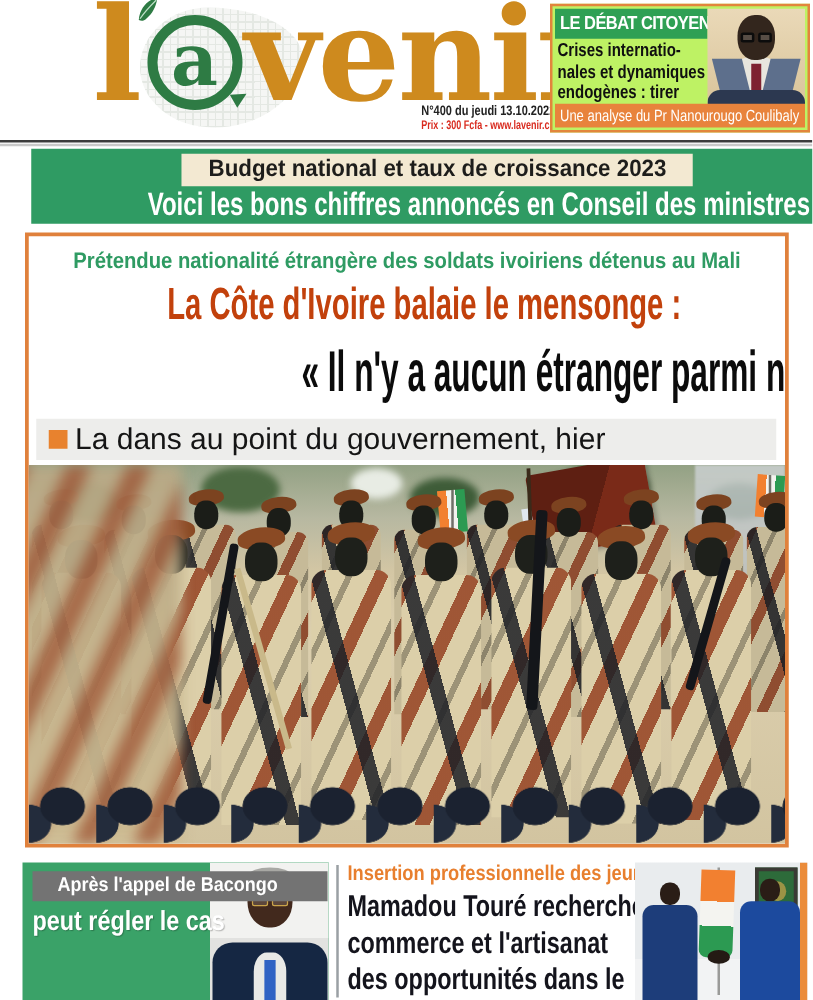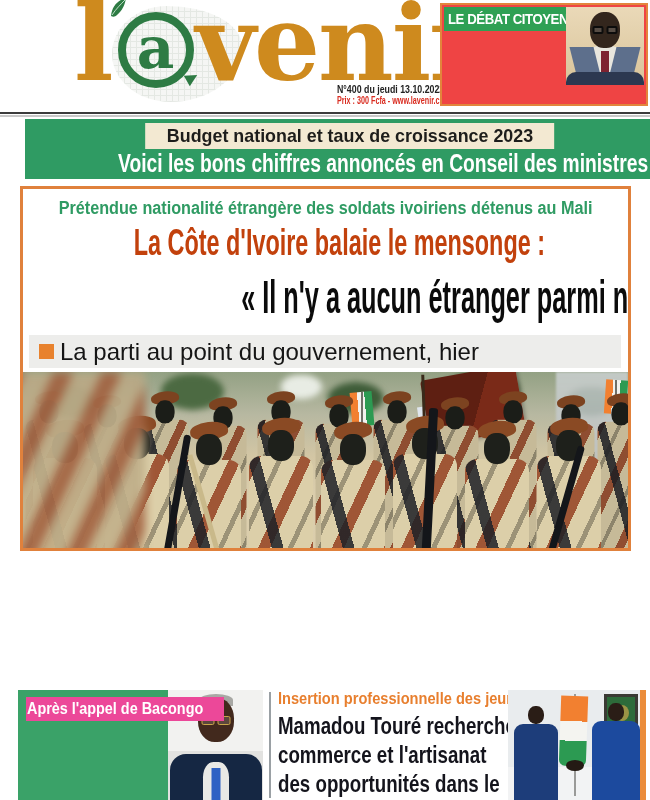--- a/index.html
+++ b/index.html
@@ -33,21 +33,21 @@
   .a-arrow { position:absolute; right:-12px; bottom:-4px; width:0; height:0;
     border-left:12px solid #2e7b44; border-top:6px solid transparent; border-bottom:6px solid transparent;
     transform:rotate(-30deg); }
   .logo-rest { font-size:104px; line-height:104px; font-weight:700; letter-spacing:-2px; margin-bottom:0; }
   .tagline { position:absolute; left:100px; top:88px; width:240px; color:#ce8a1e; font-weight:bold; font-size:16px; }
   .issue-block { position:absolute; left:337px; top:83px; width:120px; line-height:12px; }
   .issue-no { font-size:11px; font-weight:bold; color:#222; }
   .price { font-size:10px; font-weight:bold; color:#d92b1f; }
 
   
-  .debate-box { position:absolute; left:440px; top:3px; width:208px; height:103px; border:2px solid #e2853c; background:#ef4444; }
+  .debate-box { position:absolute; left:440px; top:3px; width:208px; height:103px; border:2px solid #e2853c; background:#bef264; }
   .debate-header { position:absolute; left:2px; top:2px; width:122px; height:24px; background:#2fa054;
     color:#fff; font-weight:bold; font-size:15px; line-height:24px; padding-left:4px; letter-spacing:-0.5px; }
   .debate-body { position:absolute; left:4px; top:28px; width:120px; color:#101010; font-weight:bold; font-size:15px; line-height:16.5px; }
   .debate-photo { position:absolute; left:124px; top:2px; width:78px; height:78px; overflow:hidden;
     background:linear-gradient(180deg,#ead9b8,#d9c49a); }
   .dp-head { position:absolute; left:50%; top:5px; transform:translateX(-50%); width:30px; height:36px; background:#33261d; border-radius:46%; }
   .dp-glasses { position:absolute; left:50%; top:19px; transform:translateX(-50%); display:flex; gap:3px; }
   .dp-glasses i { display:block; width:11px; height:8px; border:2px solid #0c0c0c; border-radius:2px; background:rgba(255,255,255,.18); }
   .dp-shirt { position:absolute; left:50%; bottom:10px; transform:translateX(-50%); width:58px; height:30px; background:#e8e6de; border-radius:50% 50% 0 0/85% 85% 0 0; }
   .dp-vest-l { position:absolute; left:7px; bottom:10px; width:24px; height:28px; background:#5d6f8c; transform:skewX(14deg); }
@@ -59,21 +59,21 @@
 
   .rule { position:absolute; left:0; top:112px; width:650px; height:2px; background:#3c3c3c; box-shadow:0 3px 0 #c9c9c9; }
 
   
   .green-banner { position:absolute; left:25px; top:119px; width:649px; height:60px; background:#2f9b63; text-align:center; }
   .banner-kicker { position:absolute; left:50%; top:4px; transform:translateX(-50%); background:#f3e9d2;
     padding:1px 10px; color:#1d1d1b; font-weight:bold; font-size:19px; line-height:24px; white-space:nowrap; }
   .banner-headline { position:absolute; left:0; top:30px; width:100%; color:#fff; font-weight:bold; font-size:26px; line-height:28px; }
 
   
-  .main-story { position:absolute; left:20px; top:186px; width:611px; height:365px; border:3px solid #e0813c; background:#fff; overflow:hidden; }
+  .main-story { position:absolute; left:20px; top:186px; width:611px; height:492px; border:3px solid #e0813c; background:#fff; overflow:hidden; }
   .kicker { position:absolute; left:0; top:9px; width:100%; text-align:center; color:#2f9b63; font-weight:bold; font-size:18px; }
   .h1a { position:absolute; left:0; top:30px; width:100%; text-align:center; color:#c2410c; font-weight:bold; font-size:36px; line-height:48px; }
   .h1b { position:absolute; left:0; top:82px; width:100%; text-align:center; color:#0b0b0b; font-weight:bold; font-size:46px; line-height:52px; }
   .subhead { position:absolute; left:6px; top:146px; width:592px; height:33px; background:#ededeb; display:flex; align-items:center; }
   .bullet { width:15px; height:15px; background:#e8822e; margin:0 6px 0 10px; flex:0 0 auto; }
   .subhead-text { color:#151515; font-size:24px; white-space:nowrap; }
 
   
   .photo { position:absolute; left:0; top:183px; width:605px; height:303px; overflow:hidden;
     background:linear-gradient(180deg,#93a184 0%,#b7b8a1 14%,#d3c6a4 28%,#dccfae 45%,#d2c4a0 100%); }
@@ -114,21 +114,21 @@
       repeating-linear-gradient(115deg, rgba(154,76,44,.75) 0 18px, transparent 18px 44px),
       linear-gradient(#b9a986,#cdbb92); }
   .pads { position:absolute; left:0; right:0; bottom:0; height:60px; z-index:4;
     background:
       radial-gradient(ellipse 26px 22px at 27px 30px, #1b2230 0 68%, rgba(27,34,48,0) 70%),
       radial-gradient(ellipse 26px 22px at 0px 44px, #232c3c 0 68%, rgba(27,34,48,0) 70%);
     background-size:54px 60px; background-repeat:repeat-x; }
 
   
   .bottom-left { position:absolute; left:18px; top:690px; width:245px; height:110px; background:#3aa268; overflow:hidden; }
-  .bl-kicker { position:absolute; left:8px; top:7px; background:#ec4899; color:#fff; font-weight:bold; font-size:16px; line-height:24px; padding:0 1px; white-space:nowrap; }
+  .bl-kicker { position:absolute; left:8px; top:7px; background:#737373; color:#fff; font-weight:bold; font-size:16px; line-height:24px; padding:0 20px; white-space:nowrap; }
   .bl-headline { position:absolute; left:8px; top:34px; color:#fff; font-weight:bold; font-size:22px; line-height:25.5px; text-shadow:1px 1px 1px rgba(0,0,0,.25); z-index:2; }
   .bl-photo { position:absolute; right:0; top:0; width:95px; height:110px; background:linear-gradient(180deg,#f2f2f0 0 55%,#e2e2e0 55%); }
   .blp-hair { position:absolute; left:50%; top:4px; transform:translateX(-50%); width:34px; height:12px; background:#a8a8a4; border-radius:50% 50% 0 0; }
   .blp-head { position:absolute; left:50%; top:8px; transform:translateX(-50%); width:36px; height:44px; background:#42291d; border-radius:46%; }
   .blp-glasses { position:absolute; left:50%; top:26px; transform:translateX(-50%); display:flex; gap:3px; }
   .blp-glasses i { display:block; width:13px; height:9px; border:1.5px solid #caa44a; border-radius:2px; background:rgba(255,255,255,.14); }
   .blp-suit { position:absolute; left:50%; bottom:0; transform:translateX(-50%); width:92px; height:46px; background:#152743; border-radius:16px 16px 0 0; }
   .blp-shirt { position:absolute; left:50%; bottom:0; transform:translateX(-50%); width:26px; height:38px; background:#e9e9e6; border-radius:40% 40% 0 0; }
   .blp-tie { position:absolute; left:50%; bottom:0; transform:translateX(-50%); width:9px; height:32px; background:#2f62c4; }
   .v-divider { position:absolute; left:269px; top:692px; width:2px; height:106px; background:#9aa0a4; }
@@ -173,49 +173,56 @@
       </span>
       <span class="logo-rest">venir</span>
     </div>
     <div class="issue-block">
       <div class="issue-no"><span class="sqz" style="transform:scaleX(.8)">N°400 du jeudi 13.10.2022</span></div>
       <div class="price"><span class="sqz" style="transform:scaleX(.72)">Prix : 300 Fcfa - www.lavenir.ci</span></div>
     </div>
 
     <aside class="debate-box">
       <div class="debate-header"><span class="sqz" style="transform:scaleX(.88)">LE DÉBAT CITOYEN</span></div>
+      <div class="debate-body">
+        <div><span class="sqz" style="transform:scaleX(.8)">Crises internatio-</span></div>
+        <div><span class="sqz" style="transform:scaleX(.8)">nales et dynamiques</span></div>
+        <div><span class="sqz" style="transform:scaleX(.8)">endogènes : tirer</span></div>
+        <div><span class="sqz" style="transform:scaleX(.8)">le meilleur parti</span></div>
+      </div>
       <div class="debate-photo">
         <div class="dp-shirt"></div>
         <div class="dp-vest-l"></div>
         <div class="dp-vest-r"></div>
         <div class="dp-tie"></div>
         <div class="dp-head"></div>
         <div class="dp-glasses">
             <i></i>
             <i></i>
           </div>
         <div class="dp-arms"></div>
       </div>
+      <div class="debate-footer"><span class="sqz" style="transform:scaleX(.8)">Une analyse du Pr Nanourougo Coulibaly</span></div>
     </aside>
   </header>
 
   <div class="rule"></div>
 
   <section class="green-banner">
     <div class="banner-kicker"><span class="sqz ctr" style="transform:scaleX(.94)">Budget national et taux de croissance 2023</span></div>
     <div class="banner-headline"><span class="sqz ctr" style="transform:scaleX(.74)">Voici les bons chiffres annoncés en Conseil des ministres</span></div>
   </section>
 
   <section class="main-story">
     <div class="kicker"><span class="sqz ctr" style="transform:scaleX(.9)">Prétendue nationalité étrangère des soldats ivoiriens détenus au Mali</span></div>
     <div class="h1a"><span class="sqz ctr" style="transform:scaleX(.65)">La Côte d'Ivoire balaie le mensonge :</span></div>
     <div class="h1b"><span class="sqz ctr" style="transform:scaleX(.55)">« Il n'y a aucun étranger parmi nos soldats »</span></div>
     <div class="subhead">
       <span class="bullet"></span>
-      <span class="subhead-text">La parti au point du gouvernement, hier</span>
+      <span class="subhead-text">La dans au point du gouvernement, hier</span>
     </div>
 
     <div class="photo">
       <div class="flora"></div>
       <div class="bldg"></div>
       <div class="flag-ci f1"></div>
       <div class="pole p1"></div>
       <div class="flag-blue"></div>
       <div class="pole p3"></div>
       <div class="flag-ci f2"></div>
@@ -298,20 +305,21 @@
       <div class="blp-glasses">
           <i></i>
           <i></i>
         </div>
       <div class="blp-suit"></div>
       <div class="blp-shirt"></div>
       <div class="blp-tie"></div>
     </div>
     <div class="bl-kicker"><span class="sqz" style="transform:scaleX(.9)">Après l'appel de Bacongo</span></div>
     <div class="bl-headline">
+      <div><span class="sqz" style="transform:scaleX(.85)">peut régler le cas</span></div>
     </div>
   </section>
 
   <div class="v-divider"></div>
 
   <section class="bottom-right">
     <div class="br-kicker"><span class="sqz" style="transform:scaleX(.86)">Insertion professionnelle des jeunes</span></div>
     <div class="br-headline">
       <div><span class="sqz" style="transform:scaleX(.78)">Mamadou Touré recherche</span></div>
       <div><span class="sqz" style="transform:scaleX(.78)">commerce et l'artisanat</span></div>

